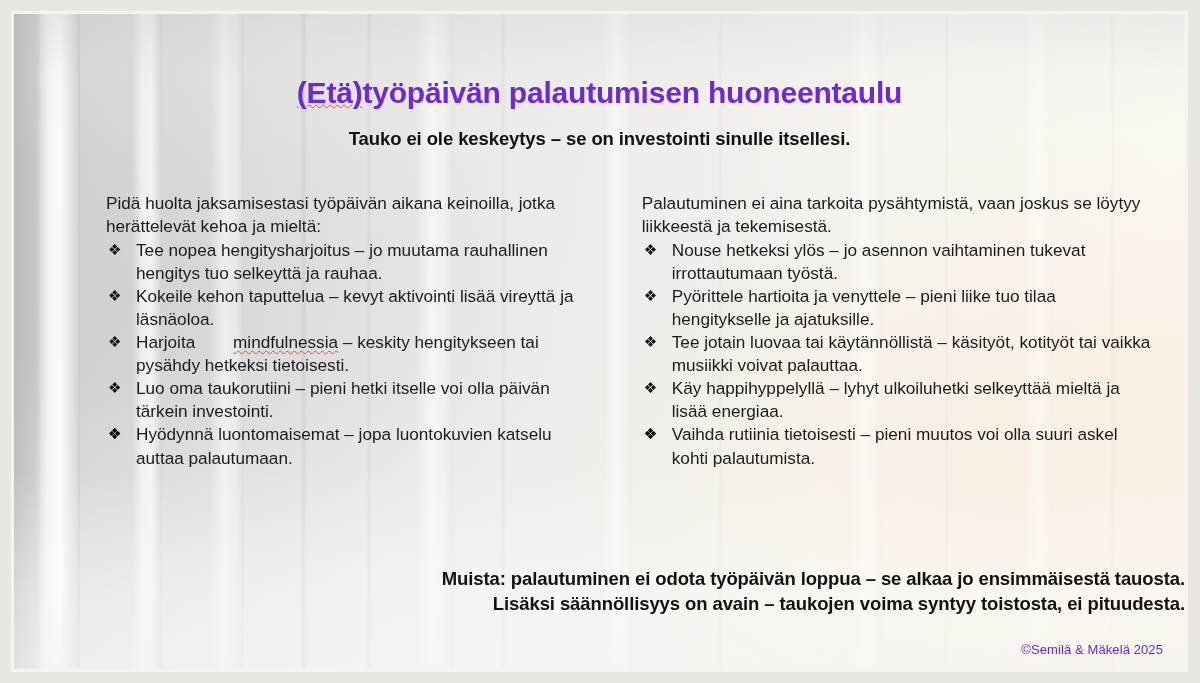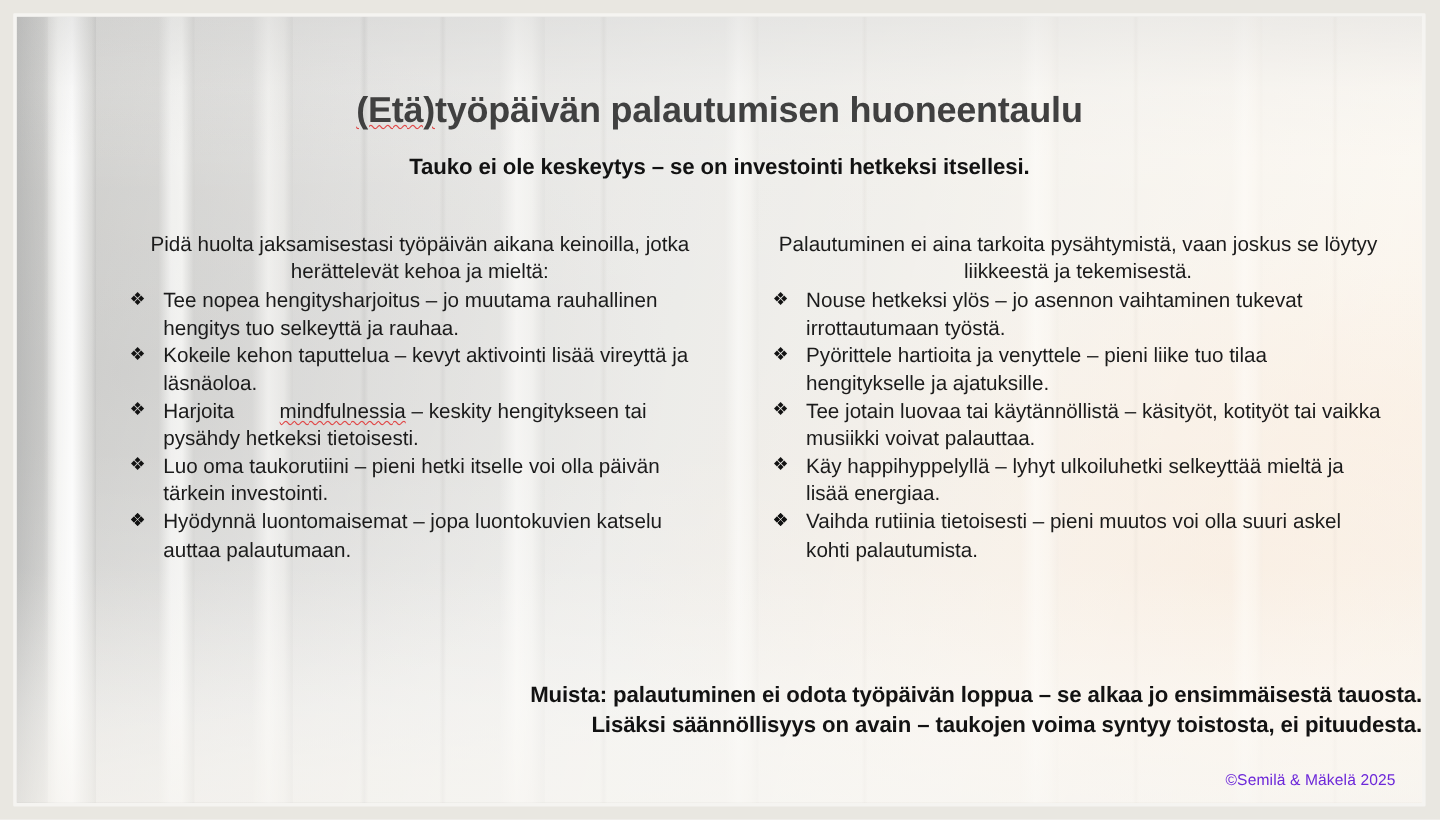--- a/index.html
+++ b/index.html
@@ -148,21 +148,21 @@
   }
 
   .title {
     position: absolute;
     left: 0; right: 0;
     top: 42px;
     text-align: center;
     font-size: 30px;
     font-weight: bold;
     letter-spacing: -0.2px;
-    color: #404040;
+    color: #6d28d9;
   }
   .subtitle {
     position: absolute;
     left: 0; right: 0;
     top: 114px;
     text-align: center;
     font-size: 18.5px;
     font-weight: bold;
     letter-spacing: -0.1px;
     color: #121212;
@@ -179,21 +179,20 @@
     box-sizing: border-box;
   }
   .col { width: 497px; }
   .col.right { width: 523px; }
 
   .col-intro {
     font-size: 17.2px;
     line-height: 1.34;
     color: #1b1b1b;
     margin: 0 0 1px 0;
-    text-align: center;
   }
 
   ul.bullets {
     list-style: none;
     margin: 0;
     padding: 0;
   }
   ul.bullets li {
     position: relative;
     padding-left: 30px;
@@ -254,21 +253,21 @@
     <div class="bg bg-haze"></div>
     <div class="bg bg-trunks"></div>
     <div class="bg bg-twigs"></div>
     <div class="bg bg-canopy"></div>
     <div class="bg bg-veil"></div>
 
     <div class="content">
 
       <h1 class="title"><span class="spell-title">(Etä)</span><span>työpäivän palautumisen huoneentaulu</span></h1>
 
-      <div class="subtitle">Tauko ei ole keskeytys – se on investointi hetkeksi itsellesi.</div>
+      <div class="subtitle">Tauko ei ole keskeytys – se on investointi sinulle itsellesi.</div>
 
       <div class="columns">
 
         <div class="col left">
           <p class="col-intro">Pidä huolta jaksamisestasi työpäivän aikana keinoilla, jotka herättelevät kehoa ja mieltä:</p>
           <ul class="bullets">
             <li>
               <span class="marker">❖</span>
               <span>Tee nopea hengitysharjoitus – jo muutama rauhallinen hengitys tuo selkeyttä ja rauhaa.</span>
             </li>

